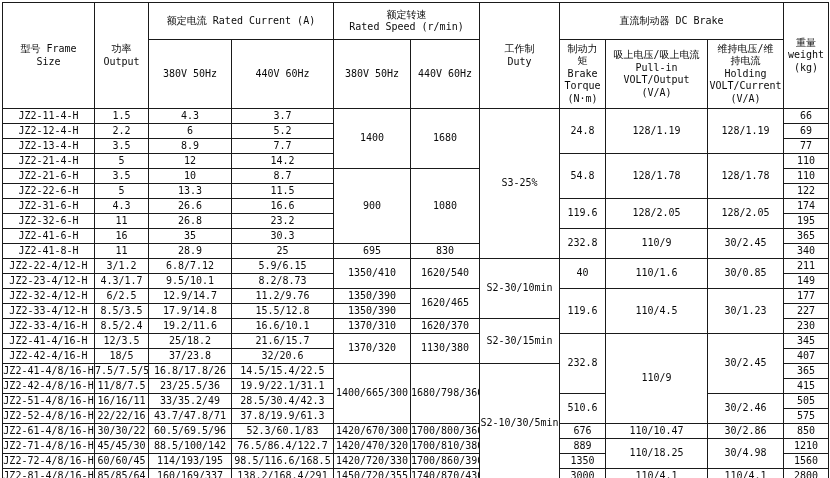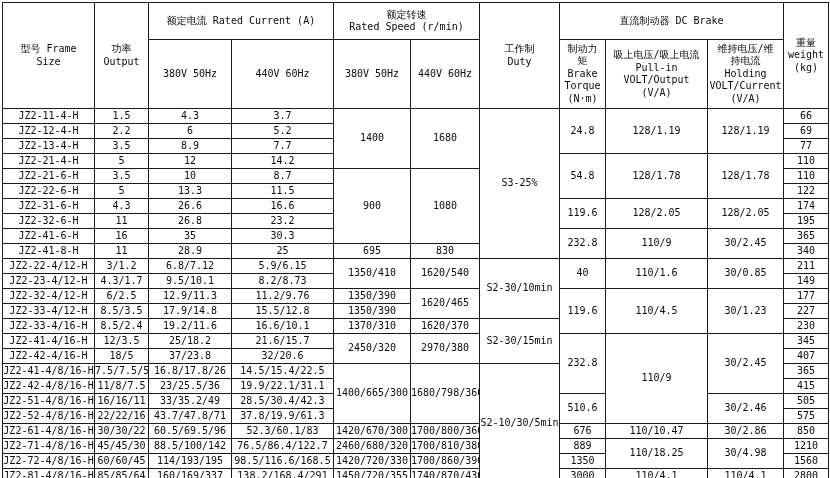--- a/index.html
+++ b/index.html
@@ -201,21 +201,21 @@
         <tr>
           <td class="model">JZ2-23-4/12-H</td>
           <td>4.3/1.7</td>
           <td>9.5/10.1</td>
           <td>8.2/8.73</td>
           <td>149</td>
         </tr>
         <tr>
           <td class="model">JZ2-32-4/12-H</td>
           <td>6/2.5</td>
-          <td>12.9/11.3</td>
+          <td>12.9/14.7</td>
           <td>11.2/9.76</td>
           <td>1350/390</td>
           <td rowspan="2">1620/465</td>
           <td rowspan="3">119.6</td>
           <td rowspan="3">110/4.5</td>
           <td rowspan="3">30/1.23</td>
           <td>177</td>
         </tr>
         <tr>
           <td class="model">JZ2-33-4/12-H</td>
@@ -233,22 +233,22 @@
           <td>1370/310</td>
           <td>1620/370</td>
           <td rowspan="3">S2-30/15min</td>
           <td>230</td>
         </tr>
         <tr>
           <td class="model">JZ2-41-4/16-H</td>
           <td>12/3.5</td>
           <td>25/18.2</td>
           <td>21.6/15.7</td>
-          <td rowspan="2">2450/320</td>
-          <td rowspan="2">2970/380</td>
+          <td rowspan="2">1370/320</td>
+          <td rowspan="2">1130/380</td>
           <td rowspan="4">232.8</td>
           <td rowspan="6">110/9</td>
           <td rowspan="4">30/2.45</td>
           <td>345</td>
         </tr>
         <tr>
           <td class="model">JZ2-42-4/16-H</td>
           <td>18/5</td>
           <td>37/23.8</td>
           <td>32/20.6</td>
@@ -297,21 +297,21 @@
           <td>676</td>
           <td>110/10.47</td>
           <td>30/2.86</td>
           <td>850</td>
         </tr>
         <tr>
           <td class="model">JZ2-71-4/8/16-H</td>
           <td>45/45/30</td>
           <td>88.5/100/142</td>
           <td>76.5/86.4/122.7</td>
-          <td>2460/680/320</td>
+          <td>1420/470/320</td>
           <td>1700/810/380</td>
           <td>889</td>
           <td rowspan="2">110/18.25</td>
           <td rowspan="2">30/4.98</td>
           <td>1210</td>
         </tr>
         <tr>
           <td class="model">JZ2-72-4/8/16-H</td>
           <td>60/60/45</td>
           <td>114/193/195</td>

